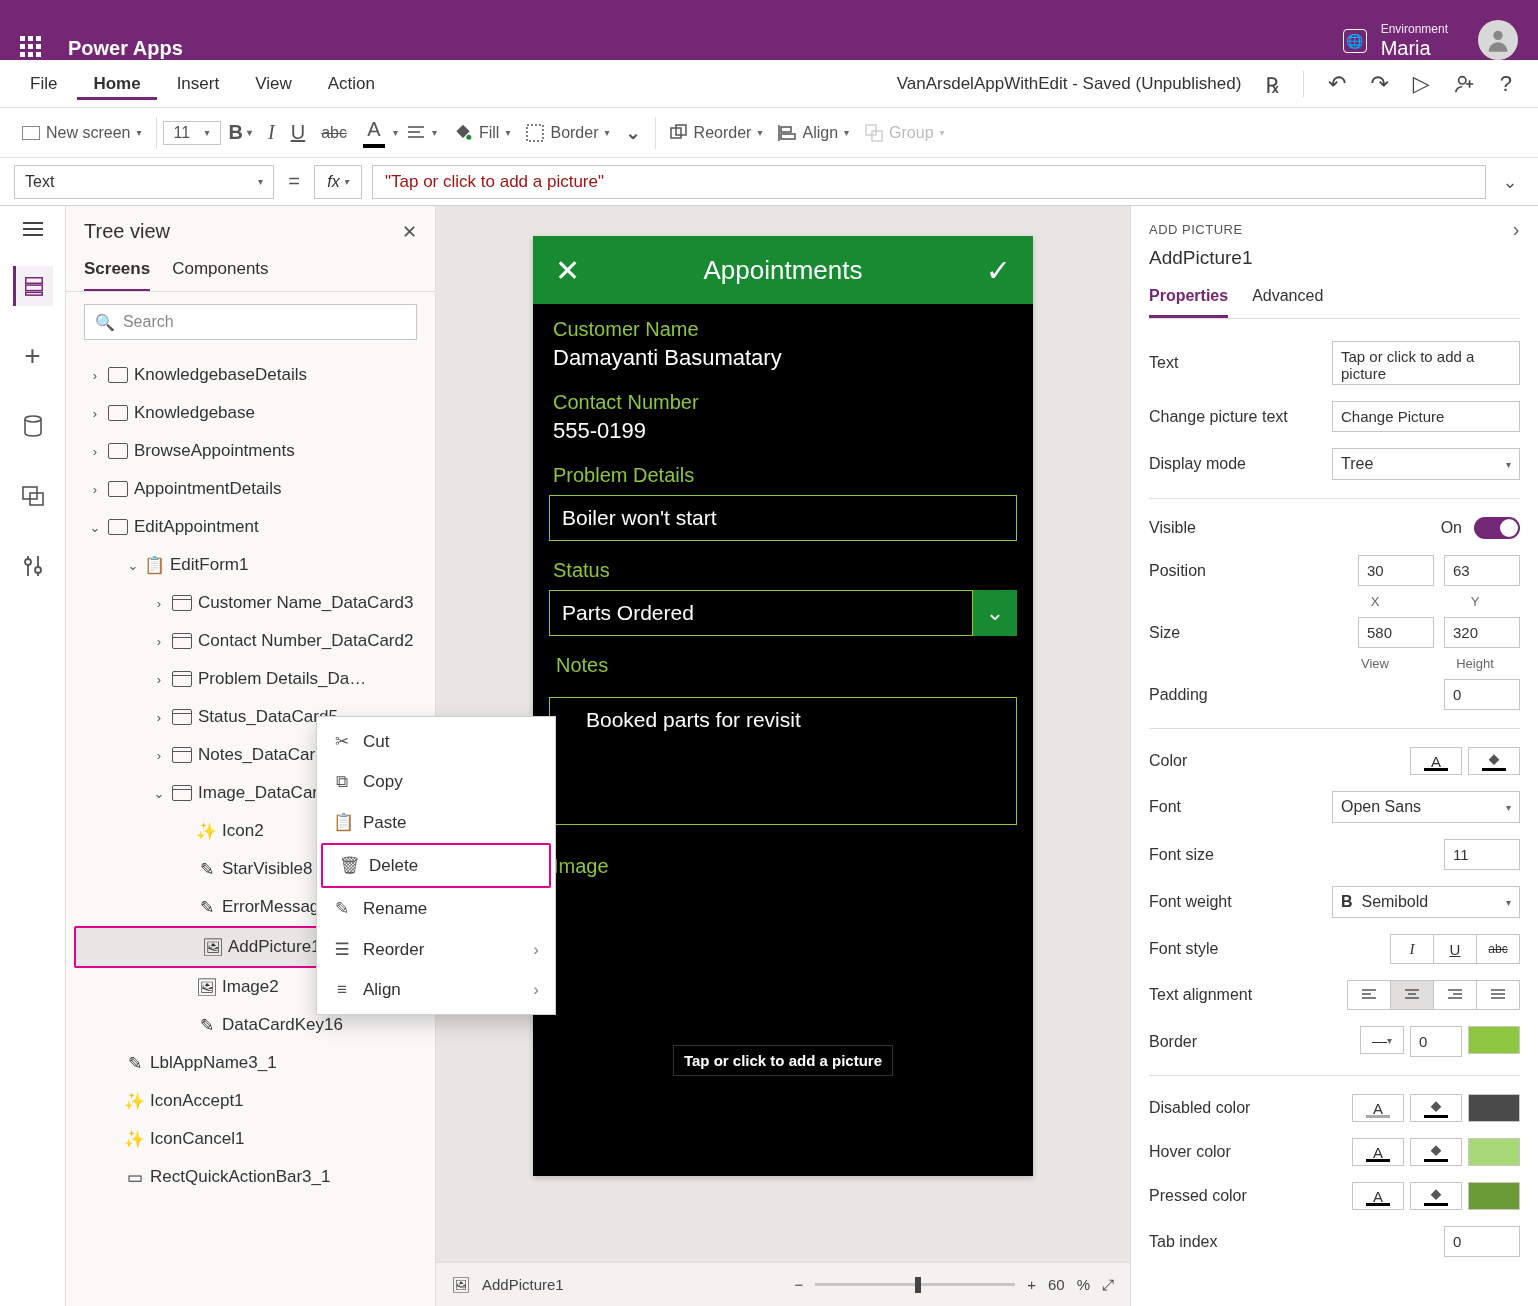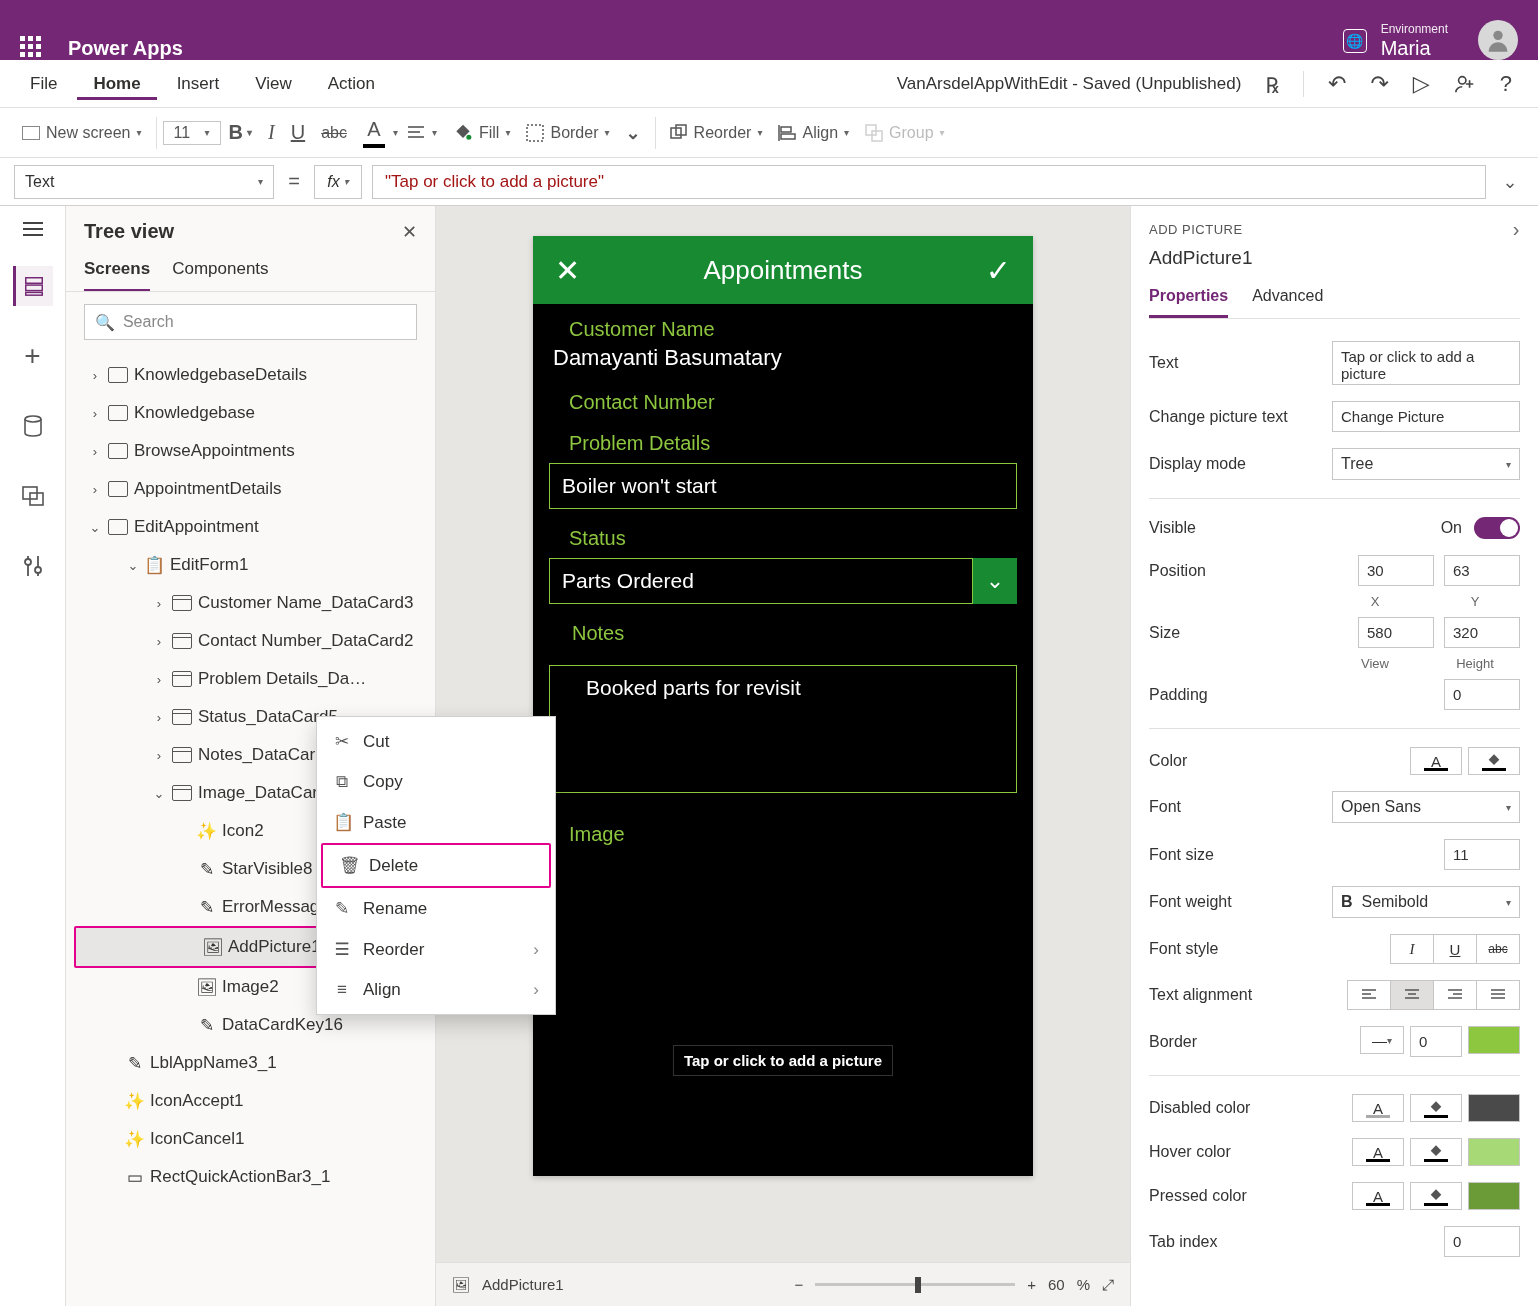--- a/index.html
+++ b/index.html
@@ -38,42 +38,42 @@
 .formula-input{border:1px solid #c8c6c4; height:34px; flex:1; padding:0 12px; font-family:Consolas,monospace; font-size:17px; display:flex; align-items:center;}
 .formula-expand{width:28px; font-size:18px; color:#555; text-align:center;}
 .workspace{display:flex; height:1100px; position:relative;}
 .iconrail{width:66px; border-right:1px solid #e1dfdd; display:flex; flex-direction:column; align-items:center; padding-top:16px; gap:30px; font-size:20px; color:#555;}
 .iconrail .ham{width:20px; display:flex; flex-direction:column; gap:4px;}
 .iconrail .ham span{height:2px; background:#444;}
 .iconrail .ritem{width:40px;height:40px;display:flex;align-items:center;justify-content:center;}
 .iconrail .ritem.active{border-left:3px solid #742774; background:#f4f0f4;}
 .treeview{width:370px; border-right:1px solid #e1dfdd; padding:14px 0 0 0; position:relative; background:#faf9f8;}
 .treeview-header{display:flex; align-items:center; justify-content:space-between; padding:0 18px 10px 18px;}
-.treeview-header h3{font-size:20px; font-weight:700;}
+.treeview-header h3{font-size:20px; font-weight:400;}
 .tv-close{font-size:18px; color:#555;}
 .tv-tabs{display:flex; gap:22px; padding:0 18px; border-bottom:1px solid #e1dfdd; font-size:17px;}
 .tv-tab{padding:6px 0 10px;}
 .tv-tab.active{border-bottom:2px solid #742774; font-weight:600;}
 .tv-search{margin:12px 18px; border:1px solid #c8c6c4; height:36px; display:flex; align-items:center; padding:0 10px; gap:8px; color:#888; background:#fff;}
 .tree-list{padding:4px 4px 8px 4px; overflow:auto;}
 .tree-row{display:flex; align-items:center; height:38px; padding-left:8px; gap:6px; font-size:17px; color:#333; white-space:nowrap;}
 .chev{width:14px; display:inline-block; text-align:center; font-size:13px; color:#555;}
 .ticon{width:20px; height:16px; border:1.5px solid #555; border-radius:2px; display:inline-block;}
 .ticon.form::before{content:""; display:block; border-top:1.5px solid #555; margin-top:3px;}
 .indent-1{padding-left:18px;} .indent-3{padding-left:56px;} .indent-4{padding-left:82px;} .indent-6{padding-left:128px;}
 .tree-row.selected{background:#e8e6e4;}
 .tree-sel-highlight{border:2px solid #e3008c; border-radius:2px; margin:0 4px;}
 .smicon{width:18px;height:18px; display:inline-flex; align-items:center; justify-content:center;}
 .canvas-area{flex:1; background:#e8e6e3; position:relative; display:flex; flex-direction:column;}
 .canvas-scroll{flex:1; display:flex; justify-content:center; padding:30px; overflow:hidden;}
 .phone{width:500px; background:#000; box-shadow:0 2px 6px rgba(0,0,0,.2); height:940px; position:relative;}
 .phone-header{background:#178a32; height:68px; display:flex; align-items:center; justify-content:space-between; padding:0 22px; color:#fff; font-size:26px;}
 .phone-header .x{font-size:30px; font-weight:300;}
 .phone-header .chk{font-size:30px;}
-.field-label{color:#8dc63f; font-size:20px; padding:14px 20px 4px;margin-left:16px;}
+.field-label{color:#8dc63f; font-size:20px; padding:14px 20px 4px;}
 .field-val{color:#fff; font-size:22px; padding:0 20px 6px;}
 .txt-input{margin:4px 16px; border:1px solid #8dc63f; color:#fff; font-size:21px; padding:10px 12px; background:#000;}
 .status-row{display:flex; margin:4px 16px;}
 .status-row .sv{flex:1; border:1px solid #8dc63f; color:#fff; font-size:21px; padding:10px 12px;}
 .status-row .dd{width:44px; background:#178a32; color:#fff; display:flex; align-items:center; justify-content:center; font-size:22px;}
 .notes-box{margin:16px 16px; border:1px solid #8dc63f; color:#fff; font-size:21px; padding:10px 12px; height:128px;}
 .addpic{background:#000; color:#fff; font-weight:700; font-size:15px; border:1px solid #333; padding:6px 10px; position:absolute; left:50%; transform:translateX(-50%); bottom:100px;}
 .canvas-footer{height:44px; background:#f3f2f1; border-top:1px solid #e1dfdd; display:flex; align-items:center; padding:0 16px; gap:12px; font-size:15px; color:#444;}
 .canvas-footer .spacer{flex:1;}
 .zoom-track{width:200px; height:3px; background:#c8c6c4; position:relative;}
@@ -414,20 +414,21 @@
     <div class="canvas-scroll">
       <div class="phone">
         <div class="phone-header">
           <span class="x">✕</span>
           <span>Appointments</span>
           <span class="chk">✓</span>
         </div>
         <div class="field-label">Customer Name</div>
         <div class="field-val">Damayanti Basumatary</div>
         <div class="field-label">Contact Number</div>
+        <div class="field-val">555-0199</div>
         <div class="field-label">Problem Details</div>
         <div class="txt-input">Boiler won't start</div>
         <div class="field-label">Status</div>
         <div class="status-row">
           <div class="sv">Parts Ordered</div>
           <div class="dd">⌄</div>
         </div>
         <div class="field-label" style="padding-left:57px;"><span style="margin-left:-34px;">Notes</span></div>
         <div class="notes-box"><span style="margin-left:24px;">Booked parts for revisit</span></div>
         <div class="field-label" style="padding-left:54px;"><span style="margin-left:-34px;">Image</span></div>

